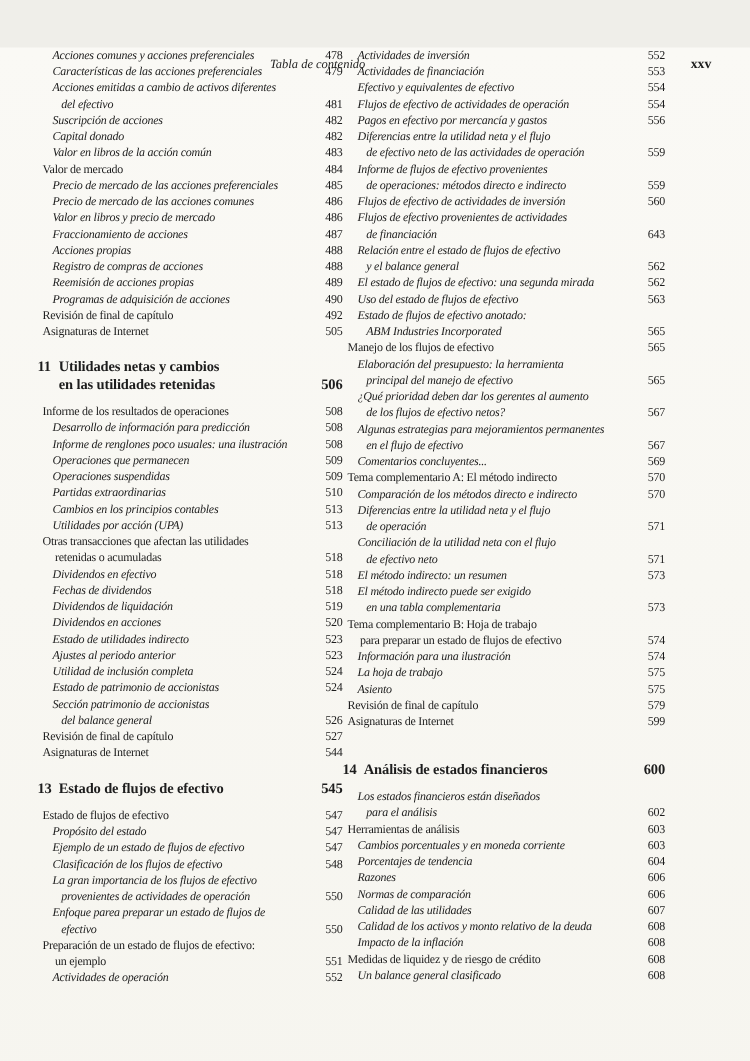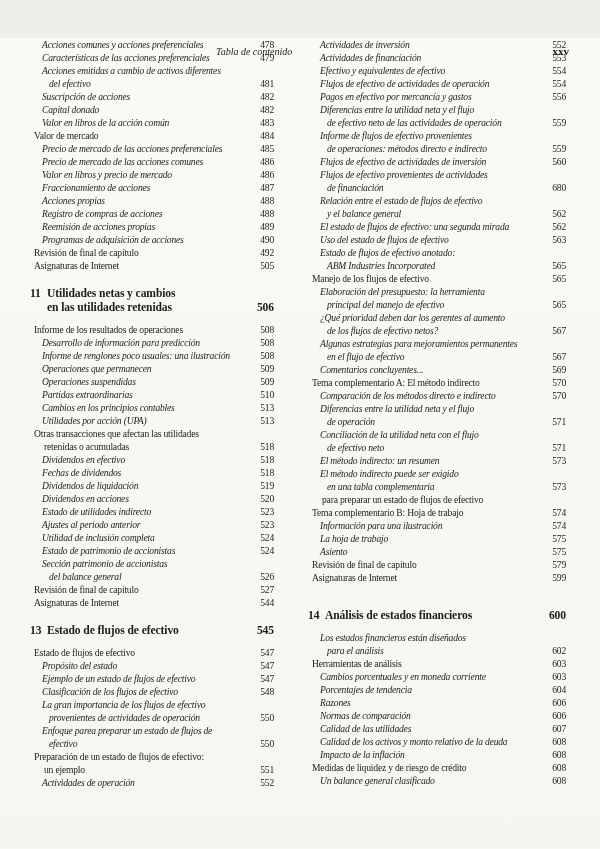--- a/index.html
+++ b/index.html
@@ -15,21 +15,21 @@
     background: linear-gradient(180deg, #faf9f5 0%, #f6f5ef 100%);
     color: #1d1d1d;
   }
   .running-head {
     position: absolute; top: 8px; left: 0; width: 100%; height: 14px;
     font-size: 10px;
   }
   .rh-title { position: absolute; left: 216px; top: 0; font-style: italic; }
   .rh-folio { position: absolute; right: 31px; top: -1px; font-size: 11px; font-weight: bold; }
   .columns {
-    display: flex; justify-content: space-between;
+    display: flex; 
     margin: 38px 34px 0 30px;
   }
   .col-left  { width: 244px; }
   .col-right { width: 258px; }
   .entry {
     display: flex; align-items: flex-end;
     font-size: 9.6px; line-height: 13px; letter-spacing: -0.2px;
   }
   .entry .txt { flex: 1; min-width: 0; }
   .entry .pg  { flex: none; width: 24px; text-align: right; padding-left: 2px; }
@@ -397,21 +397,21 @@
           <div class="txt">
             <div class="line">Flujos de efectivo de actividades de inversión</div>
           </div>
           <div class="pg">560</div>
         </div>
         <div class="entry sub">
           <div class="txt">
             <div class="line">Flujos de efectivo provenientes de actividades</div>
             <div class="line cont">de financiación</div>
           </div>
-          <div class="pg">680</div>
+          <div class="pg">643</div>
         </div>
         <div class="entry sub">
           <div class="txt">
             <div class="line">Relación entre el estado de flujos de efectivo</div>
             <div class="line cont">y el balance general</div>
           </div>
           <div class="pg">562</div>
         </div>
         <div class="entry sub">
           <div class="txt">
@@ -499,22 +499,22 @@
         </div>
         <div class="entry sub">
           <div class="txt">
             <div class="line">El método indirecto puede ser exigido</div>
             <div class="line cont">en una tabla complementaria</div>
           </div>
           <div class="pg">573</div>
         </div>
         <div class="entry top">
           <div class="txt">
+            <div class="line">Tema complementario B: Hoja de trabajo</div>
             <div class="line cont">para preparar un estado de flujos de efectivo</div>
-            <div class="line">Tema complementario B: Hoja de trabajo</div>
           </div>
           <div class="pg">574</div>
         </div>
         <div class="entry sub">
           <div class="txt">
             <div class="line">Información para una ilustración</div>
           </div>
           <div class="pg">574</div>
         </div>
         <div class="entry sub">

